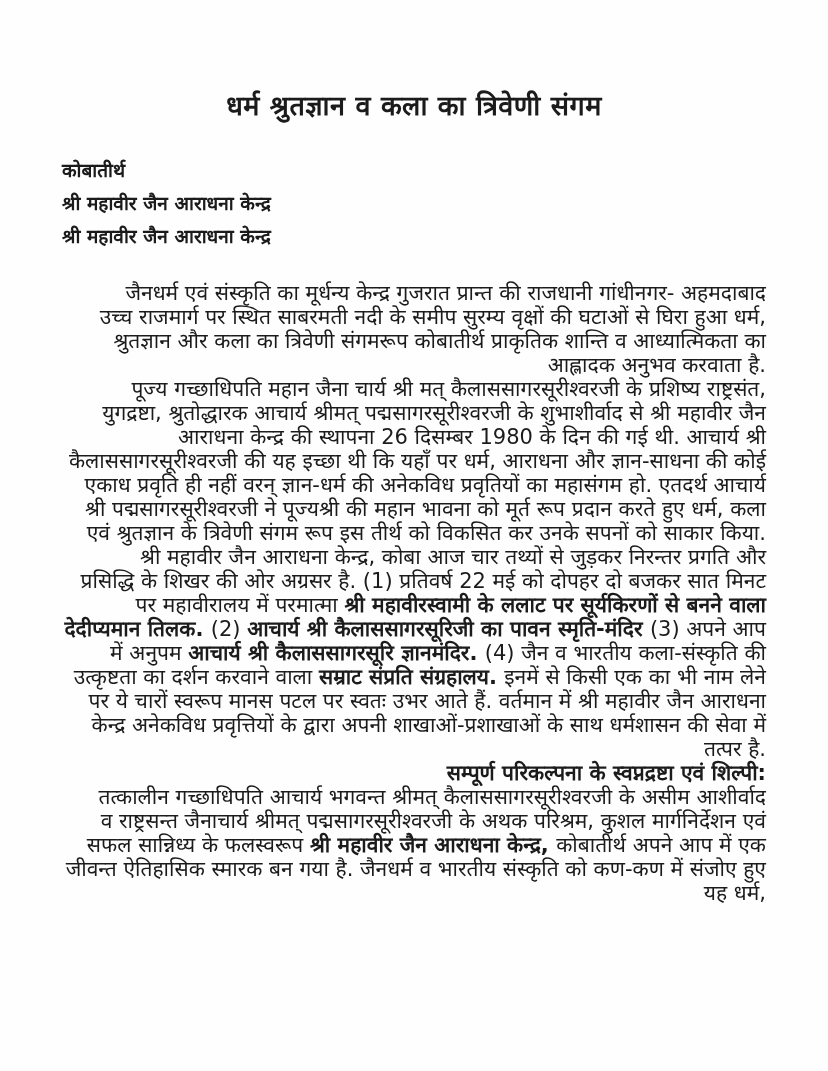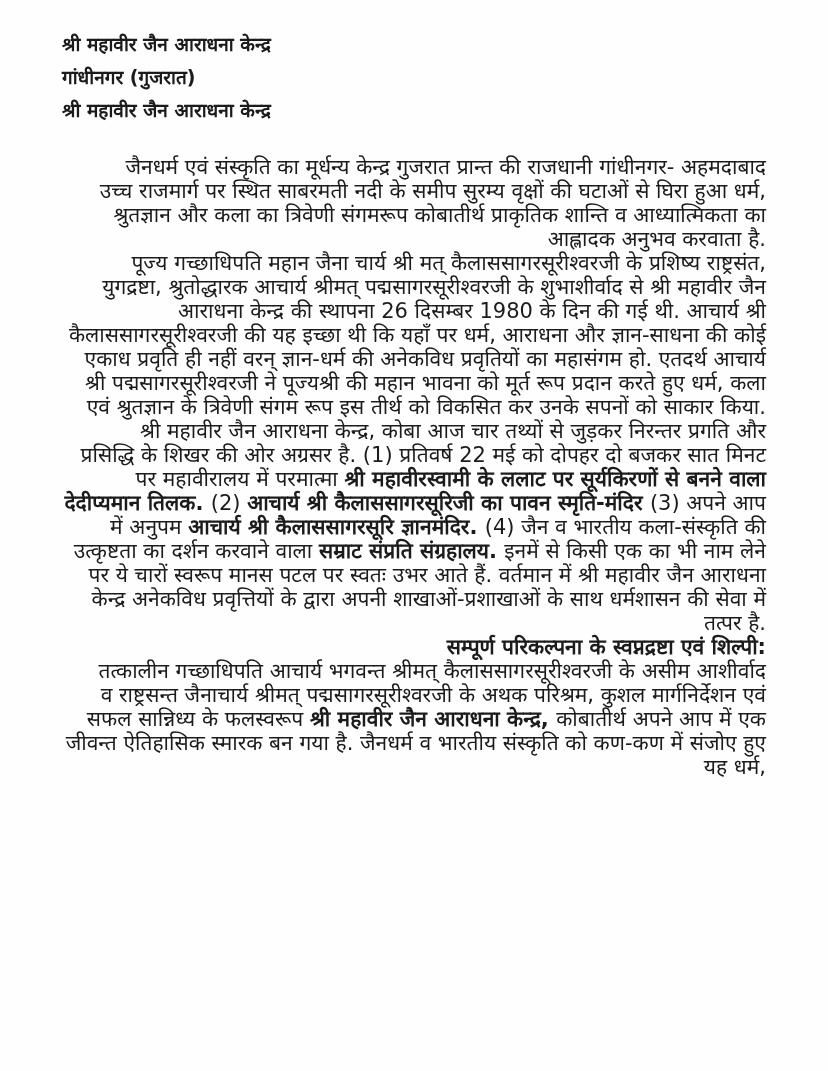--- a/index.html
+++ b/index.html
@@ -55,24 +55,25 @@
   }
   .b {
     font-weight: bold;
   }
 </style>
 </head>
 <body>
 
 <div class="page">
 
+  <div class="doc-title">धर्म श्रुतज्ञान व कला का त्रिवेणी संगम</div>
 
   <div class="header-block">
+    <div>कोबातीर्थ</div>
     <div>श्री महावीर जैन आराधना केन्द्र</div>
-    <div>गांधीनगर (गुजरात)</div>
     <div>श्री महावीर जैन आराधना केन्द्र</div>
   </div>
 
   <div class="body-text">
 
     <p><span>जैनधर्म एवं संस्कृति का मूर्धन्य केन्द्र गुजरात प्रान्त की राजधानी गांधीनगर- अहमदाबाद उच्च राजमार्ग पर स्थित साबरमती नदी के समीप सुरम्य वृक्षों की घटाओं से घिरा हुआ धर्म, श्रुतज्ञान और कला का त्रिवेणी संगमरूप कोबातीर्थ प्राकृतिक शान्ति व आध्यात्मिकता का आह्लादक अनुभव करवाता है.</span></p>
 
     <p><span>पूज्य गच्छाधिपति महान जैना चार्य श्री मत् कैलाससागरसूरीश्वरजी के प्रशिष्य राष्ट्रसंत, युगद्रष्टा, श्रुतोद्धारक आचार्य श्रीमत् पद्मसागरसूरीश्वरजी के शुभाशीर्वाद से श्री महावीर जैन आराधना केन्द्र की स्थापना 26 दिसम्बर 1980 के दिन की गई थी. आचार्य श्री कैलाससागरसूरीश्वरजी की यह इच्छा थी कि यहाँ पर धर्म, आराधना और ज्ञान-साधना की कोई एकाध प्रवृति ही नहीं वरन् ज्ञान-धर्म की अनेकविध प्रवृतियों का महासंगम हो. एतदर्थ आचार्य श्री पद्मसागरसूरीश्वरजी ने पूज्यश्री की महान भावना को मूर्त रूप प्रदान करते हुए धर्म, कला एवं श्रुतज्ञान के त्रिवेणी संगम रूप इस तीर्थ को विकसित कर उनके सपनों को साकार किया.</span></p>
 
     <p><span>श्री महावीर जैन आराधना केन्द्र, कोबा आज चार तथ्यों से जुड़कर निरन्तर प्रगति और प्रसिद्धि के शिखर की ओर अग्रसर है. (1) प्रतिवर्ष 22 मई को दोपहर दो बजकर सात मिनट पर महावीरालय में परमात्मा </span><span class="b">श्री महावीरस्वामी के ललाट पर सूर्यकिरणों से बनने वाला देदीप्यमान तिलक. </span><span>(2) </span><span class="b">आचार्य श्री कैलाससागरसूरिजी का पावन स्मृति-मंदिर </span><span>(3) अपने आप में अनुपम </span><span class="b">आचार्य श्री कैलाससागरसूरि ज्ञानमंदिर. </span><span>(4) जैन व भारतीय कला-संस्कृति की उत्कृष्टता का दर्शन करवाने वाला </span><span class="b">सम्राट संप्रति संग्रहालय. </span><span>इनमें से किसी एक का भी नाम लेने पर ये चारों स्वरूप मानस पटल पर स्वतः उभर आते हैं. वर्तमान में श्री महावीर जैन आराधना केन्द्र अनेकविध प्रवृत्तियों के द्वारा अपनी शाखाओं-प्रशाखाओं के साथ धर्मशासन की सेवा में तत्पर है.</span></p>

